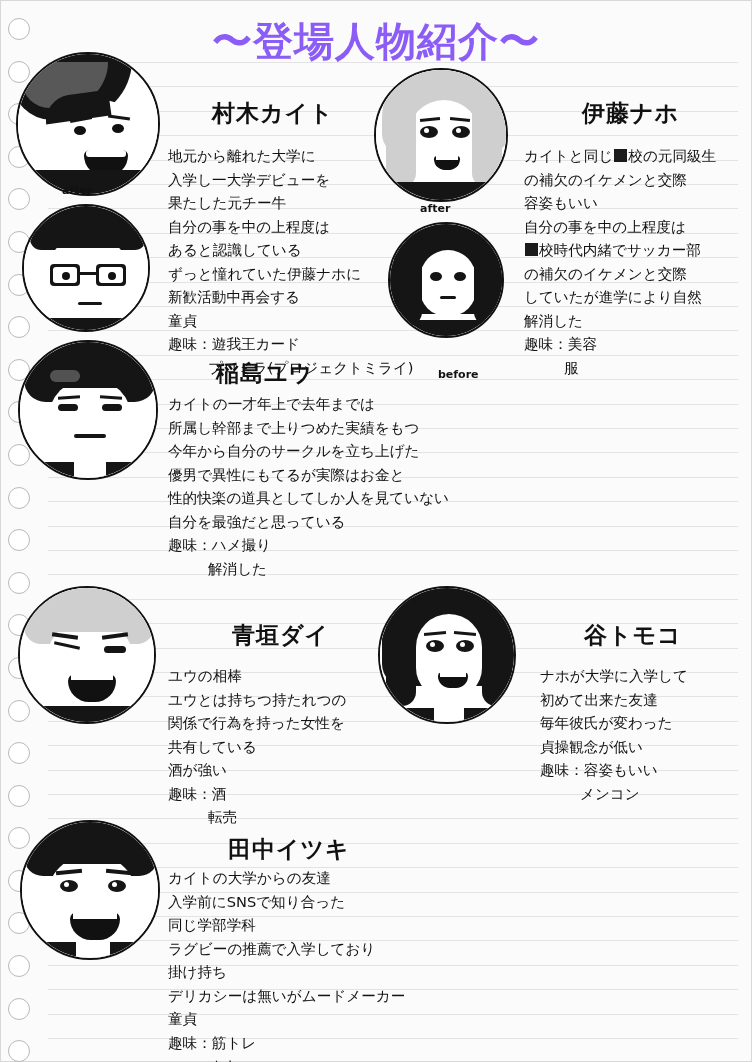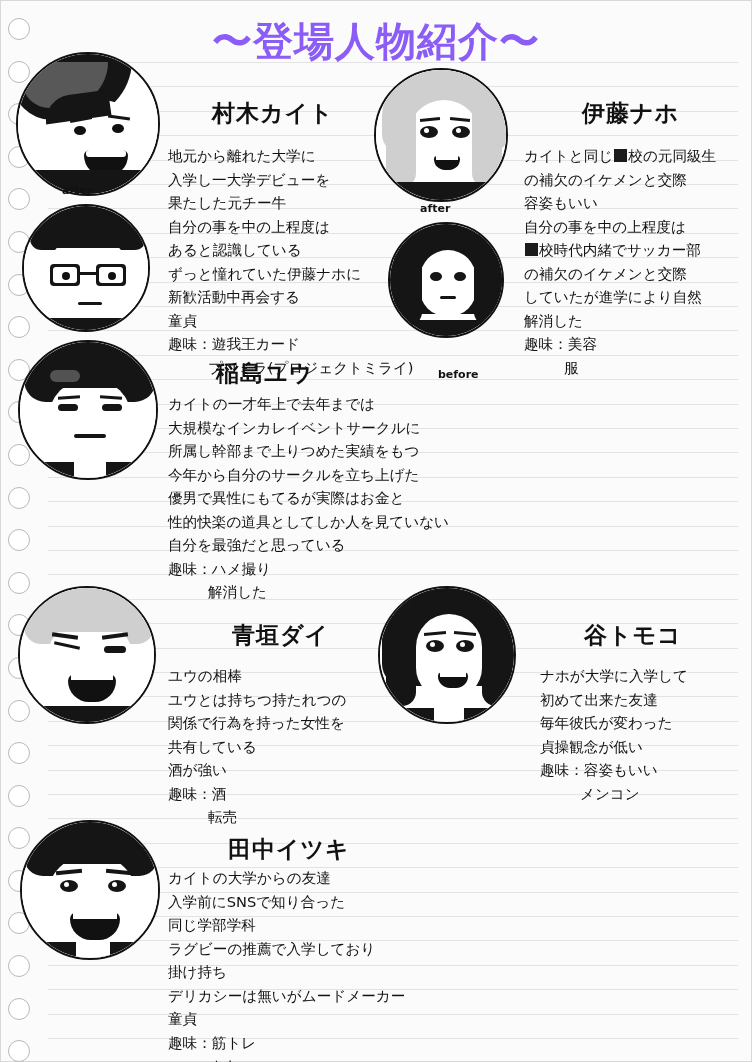--- a/index.html
+++ b/index.html
@@ -319,21 +319,20 @@
       <div class="blk" style="left:80px;top:54px;width:22px;height:3px;transform:rotate(4deg);"></div>
       <div class="blk" style="left:54px;top:92px;width:32px;height:4px;border-radius:3px;"></div>
       <div class="blk" style="left:0;top:120px;width:140px;height:24px;"></div>
       <div class="wht" style="left:54px;top:120px;width:32px;height:24px;"></div>
     </div>
 
     <div class="char-name" style="left:216px;top:18px;">稲島ユウ</div>
 
     <div class="char-lines" style="left:168px;top:52px;">
       <span class="ln">カイトの一才年上で去年までは</span>
-      <span class="ln">大規模なインカレイベントサークルに</span>
       <span class="ln">所属し幹部まで上りつめた実績をもつ</span>
       <span class="ln">今年から自分のサークルを立ち上げた</span>
       <span class="ln">優男で異性にもてるが実際はお金と</span>
       <span class="ln">性的快楽の道具としてしか人を見ていない</span>
       <span class="ln">自分を最強だと思っている</span>
       <span class="ln">趣味：ハメ撮り</span>
       <span class="ln ind">解消した</span>
     </div>
   </div>
 

